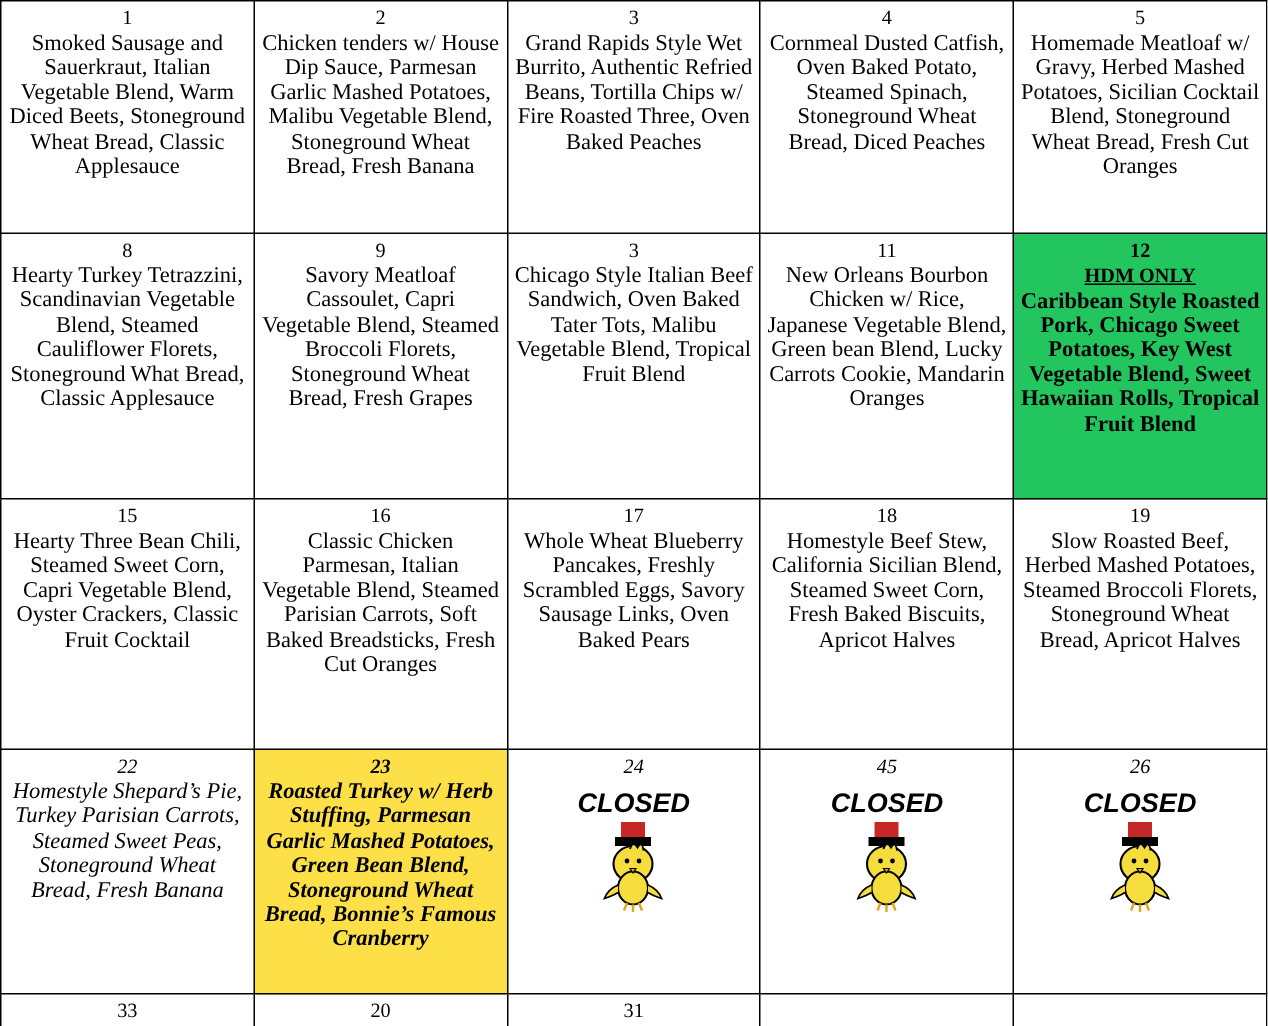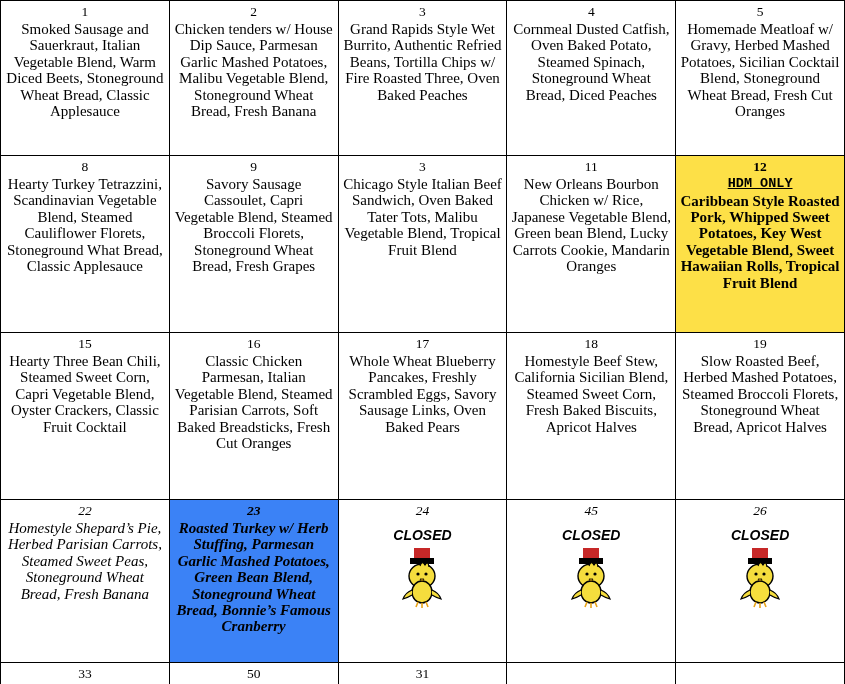--- a/index.html
+++ b/index.html
@@ -34,47 +34,46 @@
     margin-bottom: 1px;
     font-weight: normal;
   }
   .menu-text {
     display: block;
     font-size: 15px;
     line-height: 16.4px;
   }
   
   .cell-green {
-    background: #fde047;
+    background: #22c55e;
     margin-left: 12px;
   }
   .cell-green .menu-text,
   .cell-green .daynum,
   .cell-green .note {
     color: #000000;
     font-weight: bold;
   }
   .cell-green .note {
     text-decoration: underline;
     display: block;
-    font-family: Liberation Mono, monospace;
   }
   .cell-red {
-    background: #3b82f6;
+    background: #fde047;
   }
   .cell-red .menu-text,
   .cell-red .daynum {
     font-weight: bold;
     color: #000000;
   }
   .closed-label {
     display: block;
     font-weight: bold;
     font-family: "Liberation Sans", sans-serif;
-    font-size: 14px;
+    font-size: 18px;
     margin: 8px 0 2px 0;
   }
   .woodstock {
     display: block;
     margin: 0 auto;
     width: 52px;
     height: 62px;
   }
   
   tr.row1 td { height: 148px; }
@@ -114,34 +113,34 @@
       </td>
     </tr>
 
     <tr class="row2">
       <td>
         <span class="daynum">8</span>
         <span class="menu-text">Hearty Turkey Tetrazzini, Scandinavian Vegetable Blend, Steamed Cauliflower Florets, Stoneground What Bread, Classic Applesauce</span>
       </td>
       <td>
         <span class="daynum">9</span>
-        <span class="menu-text">Savory Sausage Cassoulet, Capri Vegetable Blend, Steamed Broccoli Florets, Stoneground Wheat Bread, Fresh Grapes</span>
+        <span class="menu-text">Savory Meatloaf Cassoulet, Capri Vegetable Blend, Steamed Broccoli Florets, Stoneground Wheat Bread, Fresh Grapes</span>
       </td>
       <td>
         <span class="daynum">3</span>
         <span class="menu-text">Chicago Style Italian Beef Sandwich, Oven Baked Tater Tots, Malibu Vegetable Blend, Tropical Fruit Blend</span>
       </td>
       <td>
         <span class="daynum">11</span>
         <span class="menu-text">New Orleans Bourbon Chicken w/ Rice, Japanese Vegetable Blend, Green bean Blend, Lucky Carrots Cookie, Mandarin Oranges</span>
       </td>
       <td class="cell-green">
         <span class="daynum">12</span>
         <span class="note">HDM ONLY</span>
-        <span class="menu-text">Caribbean Style Roasted Pork, Whipped Sweet Potatoes, Key West Vegetable Blend, Sweet Hawaiian Rolls, Tropical Fruit Blend</span>
+        <span class="menu-text">Caribbean Style Roasted Pork, Chicago Sweet Potatoes, Key West Vegetable Blend, Sweet Hawaiian Rolls, Tropical Fruit Blend</span>
       </td>
     </tr>
 
     <tr class="row3">
       <td>
         <span class="daynum">15</span>
         <span class="menu-text">Hearty Three Bean Chili, Steamed Sweet Corn, Capri Vegetable Blend, Oyster Crackers, Classic Fruit Cocktail</span>
       </td>
       <td>
         <span class="daynum">16</span>
@@ -157,21 +156,21 @@
       </td>
       <td>
         <span class="daynum">19</span>
         <span class="menu-text">Slow Roasted Beef, Herbed Mashed Potatoes, Steamed Broccoli Florets, Stoneground Wheat Bread, Apricot Halves</span>
       </td>
     </tr>
 
     <tr class="row4">
       <td>
         <span class="daynum">22</span>
-        <span class="menu-text">Homestyle Shepard’s Pie, Herbed Parisian Carrots, Steamed Sweet Peas, Stoneground Wheat Bread, Fresh Banana</span>
+        <span class="menu-text">Homestyle Shepard’s Pie, Turkey Parisian Carrots, Steamed Sweet Peas, Stoneground Wheat Bread, Fresh Banana</span>
       </td>
       <td class="cell-red">
         <span class="daynum">23</span>
         <span class="menu-text">Roasted Turkey w/ Herb Stuffing, Parmesan Garlic Mashed Potatoes, Green Bean Blend, Stoneground Wheat Bread, Bonnie’s Famous Cranberry</span>
       </td>
       <td>
         <span class="daynum">24</span>
         <span class="closed-label">CLOSED</span>
         <span>
           <svg class="woodstock" viewBox="0 0 52 62" xmlns="http://www.w3.org/2000/svg">
@@ -228,21 +227,21 @@
           </svg>
         </span>
       </td>
     </tr>
 
     <tr class="row5">
       <td>
         <span class="daynum">33</span>
       </td>
       <td>
-        <span class="daynum">50</span>
+        <span class="daynum">20</span>
       </td>
       <td>
         <span class="daynum">31</span>
       </td>
       <td>
         <span class="daynum"></span>
       </td>
       <td>
         <span class="daynum"></span>
       </td>

